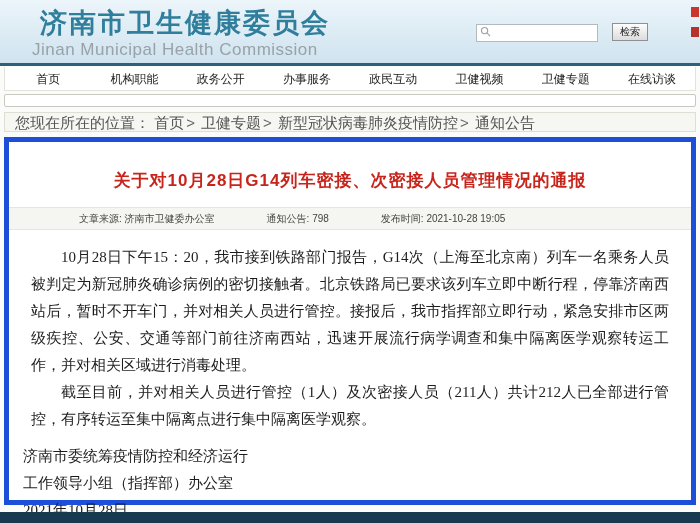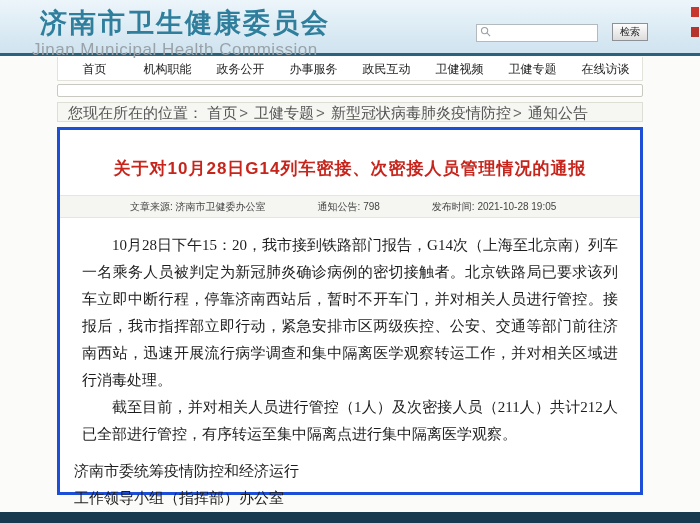--- a/index.html
+++ b/index.html
@@ -6,21 +6,21 @@
   body {
     width:700px; height:523px;
     position:relative;
     background:#fbfbf9;
     font-family:"Liberation Sans", sans-serif;
     overflow:hidden;
   }
   
   .header {
     position:relative;
-    height:53px;
+    height:63px;
     background:linear-gradient(180deg,#ecf5fa 0%, #dcebf4 55%, #cfe3ef 100%);
   }
   .site-title {
     position:absolute; left:40px; top:5px;
     font-size:27px; font-weight:bold; letter-spacing:2px;
     color:#2e7e9c;
   }
   .site-subtitle {
     position:absolute; left:32px; top:40px;
     font-size:17px; color:#98a2a8; letter-spacing:0.5px;
@@ -40,21 +40,21 @@
     border:1px solid #8d9094;
     padding:1px 7px; cursor:pointer;
     font-family:"Liberation Sans", sans-serif;
   }
   .corner-mark { position:absolute; right:1px; width:8px; height:10px; background:#c8372d; }
   .corner-mark.m1 { top:7px; }
   .corner-mark.m2 { top:27px; background:#b5332c; }
   
   .top-rule { height:3px; background:#2b617b; }
   
-  .box { width:586px; margin:0 auto; box-sizing:border-box; }
+  .box { width:692px; margin:0 auto; box-sizing:border-box; }
   .nav {
     margin-top:1px;
     display:flex; background:#fff;
     border:1px solid #e3e3dc; border-top:none;
     height:24px;
   }
   .nav-item {
     flex:1; text-align:center; line-height:24px;
     font-size:12px; color:#222; cursor:pointer; white-space:nowrap;
   }
@@ -67,21 +67,21 @@
     background:#f6f6f3; border:1px solid #dededU5;
     border:1px solid #deded5;
     font-size:15px; color:#555;
     padding-left:10px; white-space:nowrap;
   }
   .breadcrumb .crumb { color:#555; cursor:pointer; }
   .breadcrumb .sep { margin:0 2px; color:#666; }
   
   .content {
     margin-top:5px; background:#fff;
-    border:3px solid #1d4ed8;
+    border:5px solid #1d4ed8;
     height:368px; position:relative;
   }
   .article-title {
     margin-top:27px; text-align:center;
     color:#c7251c; font-size:17px; font-weight:bold;
     letter-spacing:1px;
   }
   .meta-bar {
     margin-top:15px; height:21px; line-height:21px;
     background:#f5f5f1;

